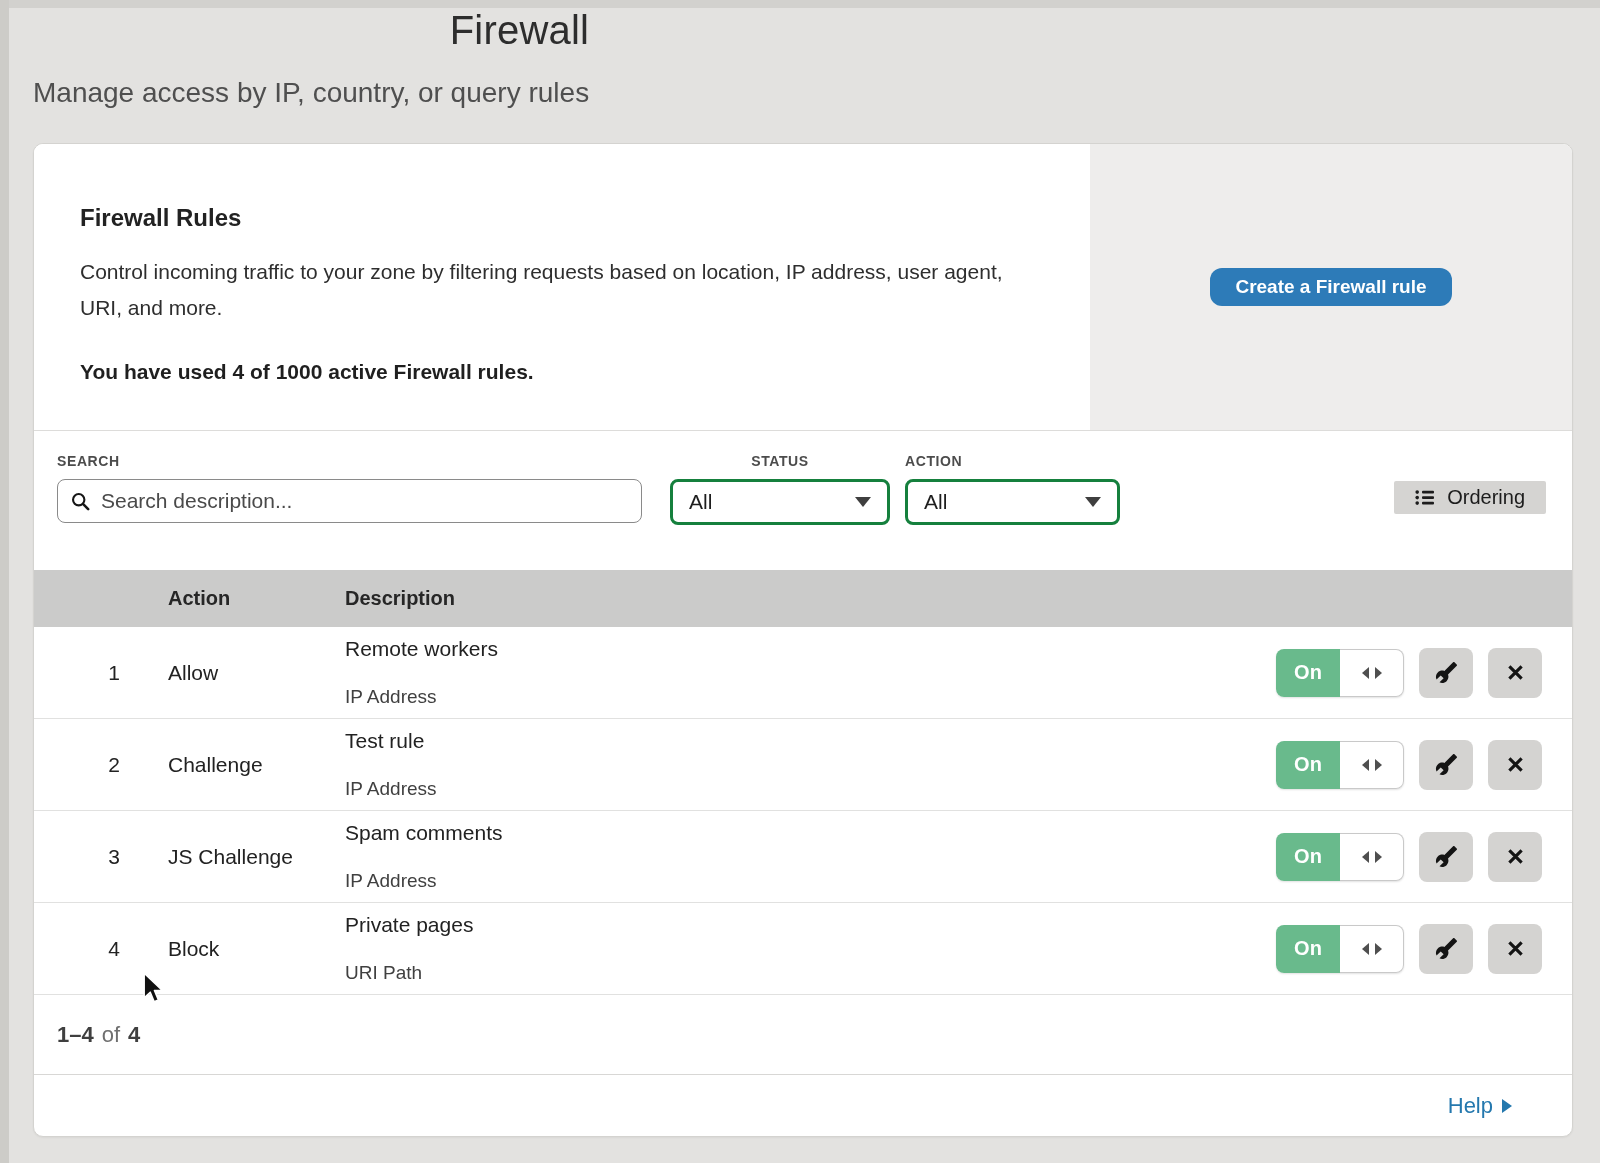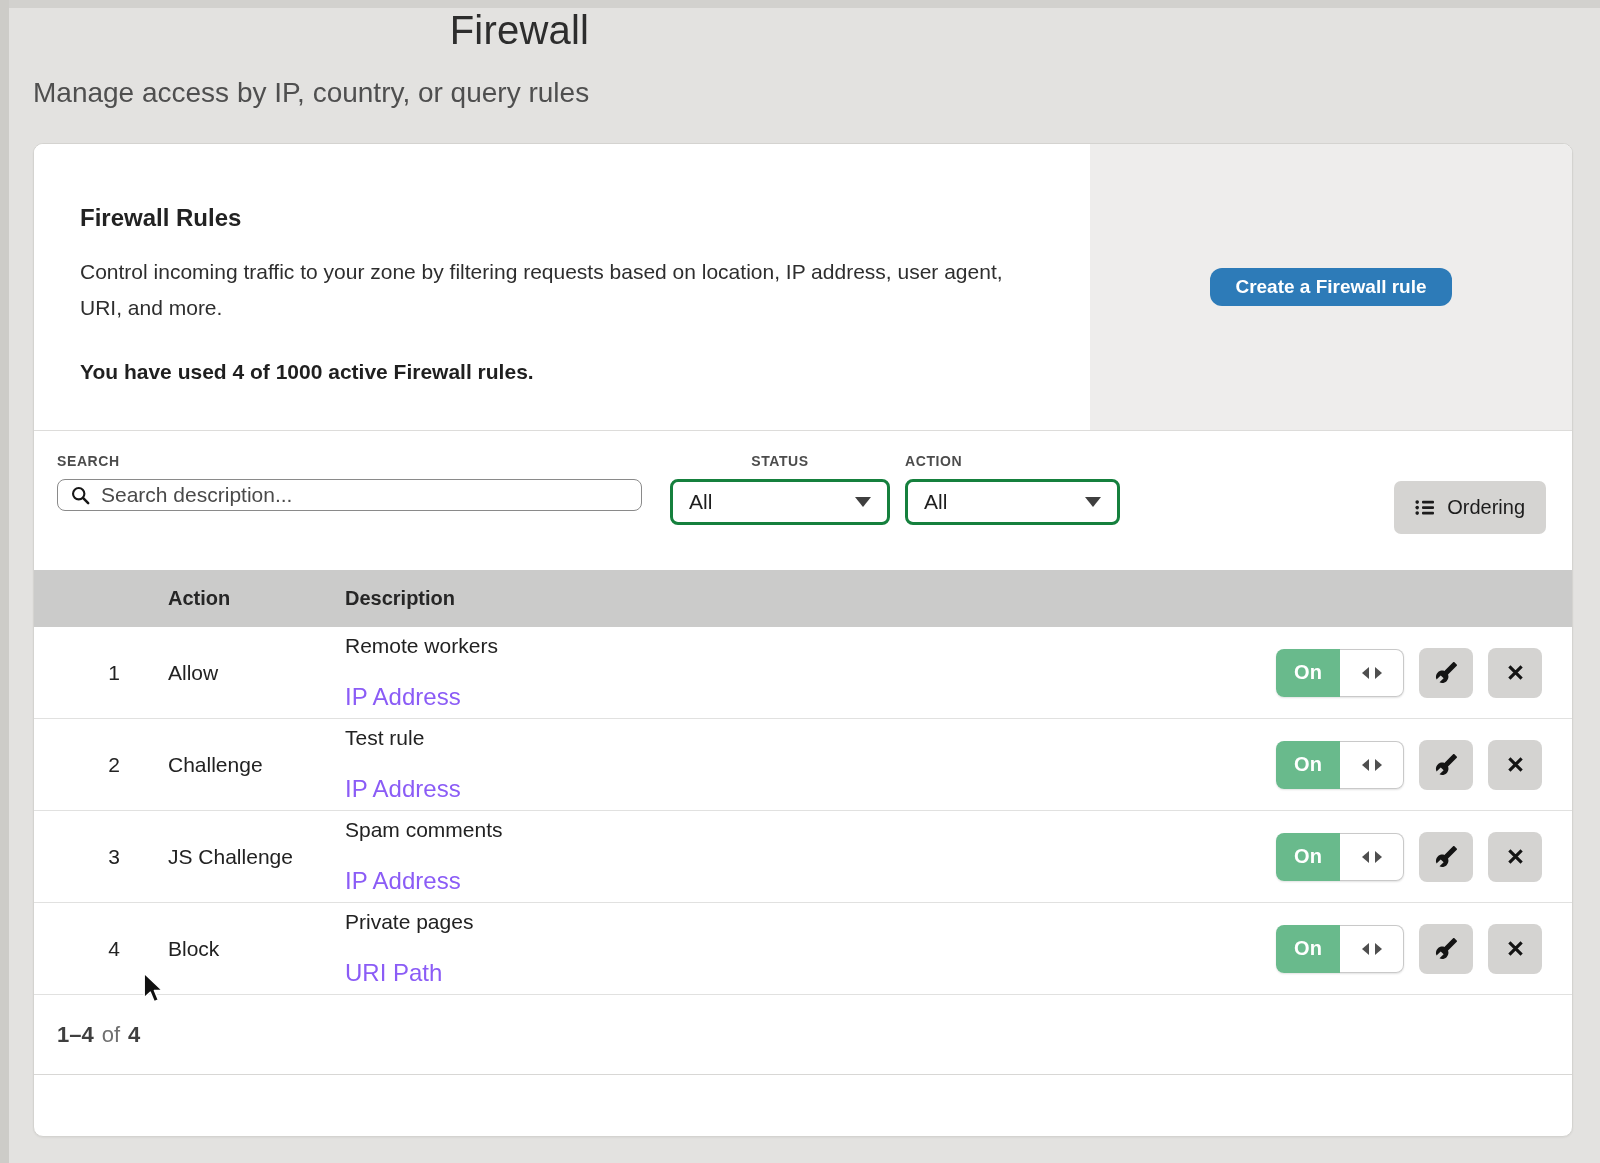--- a/index.html
+++ b/index.html
@@ -42,52 +42,52 @@
     background:#2d7bb8; color:#fff; border:none; border-radius:12px;
     font-family:"Liberation Sans", sans-serif;
     font-size:19px; font-weight:600; padding:8px 25px; cursor:pointer;
   }
 
   
   .filters { height:139px; display:flex; align-items:flex-start; padding:22px 26px 0 23px; }
   .field { display:flex; flex-direction:column; }
   .field-label { font-size:14px; font-weight:700; letter-spacing:0.6px; color:#4c4c4c; margin-bottom:10px; }
   .search-box {
-    width:585px; height:32px; border:1px solid #8a8a8a; border-radius:8px;
+    width:585px; height:44px; border:1px solid #8a8a8a; border-radius:8px;
     display:flex; align-items:center; padding:0 12px; background:#fff;
   }
   .search-box input {
     border:none; outline:none; flex:1; font-family:"Liberation Sans", sans-serif;
     font-size:21px; color:#333; margin-left:8px; background:transparent;
   }
   .search-box input::placeholder { color:#4a4a4a; opacity:1; }
   .select-box {
     height:46px; border:3px solid #15803d; border-radius:8px; background:#fff;
     display:flex; align-items:center; justify-content:space-between; padding:0 16px; cursor:pointer;
   }
   .select-value { font-size:21px; color:#1e1e1e; }
   .caret-down { width:0; height:0; border-left:8px solid transparent; border-right:8px solid transparent; border-top:10px solid #3f3f3f; }
   .ordering-btn {
-    margin-left:auto; margin-top:28px; height:53px; padding:0 21px;
-    background:#d5d4d2; border:none; border-radius:7px;
+    margin-left:auto; margin-top:28px; height:33px; padding:0 21px;
+    background:#d5d4d2; border:none; border-radius:2px;
     display:flex; align-items:center; gap:11px; cursor:pointer;
     font-family:"Liberation Sans", sans-serif; font-size:20px; color:#1c1c1c;
   }
 
   
   .thead { height:57px; background:#cbcbca; display:flex; align-items:center; }
   .col-index { width:134px; padding-left:26px; text-align:center; flex-shrink:0; }
   .col-action { width:177px; flex-shrink:0; }
   .col-desc { flex:1; }
   .th { font-size:20px; font-weight:700; color:#262626; }
   .row { height:92px; border-bottom:1px solid #e1e1e0; display:flex; align-items:center; background:#fff; }
   .cell-index { font-size:21px; color:#222; }
   .cell-action { font-size:21px; color:#222; }
   .cell-desc-title { font-size:21px; color:#222; }
-  .cell-desc-sub { font-size:24px; color:#8b5cf6; margin-top:25px; }
+  .cell-desc-sub { font-size:19px; color:#404040; margin-top:25px; }
   .controls { display:flex; align-items:center; gap:15px; padding-right:30px; flex-shrink:0; }
   .toggle { display:flex; height:48px; border-radius:8px; box-shadow:0 1px 2px rgba(0,0,0,0.12); cursor:pointer; }
   .toggle-on {
     width:64px; background:#69ba8c; color:#fff; font-size:20px; font-weight:600;
     display:flex; align-items:center; justify-content:center; border-radius:8px 0 0 8px;
   }
   .toggle-arrows {
     width:64px; background:#fff; border:1px solid #c9c9c9; border-left:none;
     border-radius:0 8px 8px 0; display:flex; align-items:center; justify-content:center;
   }
@@ -302,18 +302,24 @@
     </div>
 
   </div>
 
   <div class="pagination">
     <span class="pag-strong">1–4</span>
     <span class="pag-of">of</span>
     <span class="pag-strong">4</span>
   </div>
 
+  <div class="help-row">
+    <div class="help-link">
+      <span class="help-label">Help</span>
+      <span class="help-arrow"></span>
+    </div>
+  </div>
 
 </div>
 
 <svg class="cursor" width="24" height="32" viewBox="0 0 19 29">
   <path d="M1.5 1 L1.5 23.5 L7 18.3 L10.6 27 L14.4 25.3 L10.8 16.8 L18 16.8 Z" fill="#111" stroke="#fff" stroke-width="1.4" stroke-linejoin="round"></path>
 </svg>
 
 </body></html>

